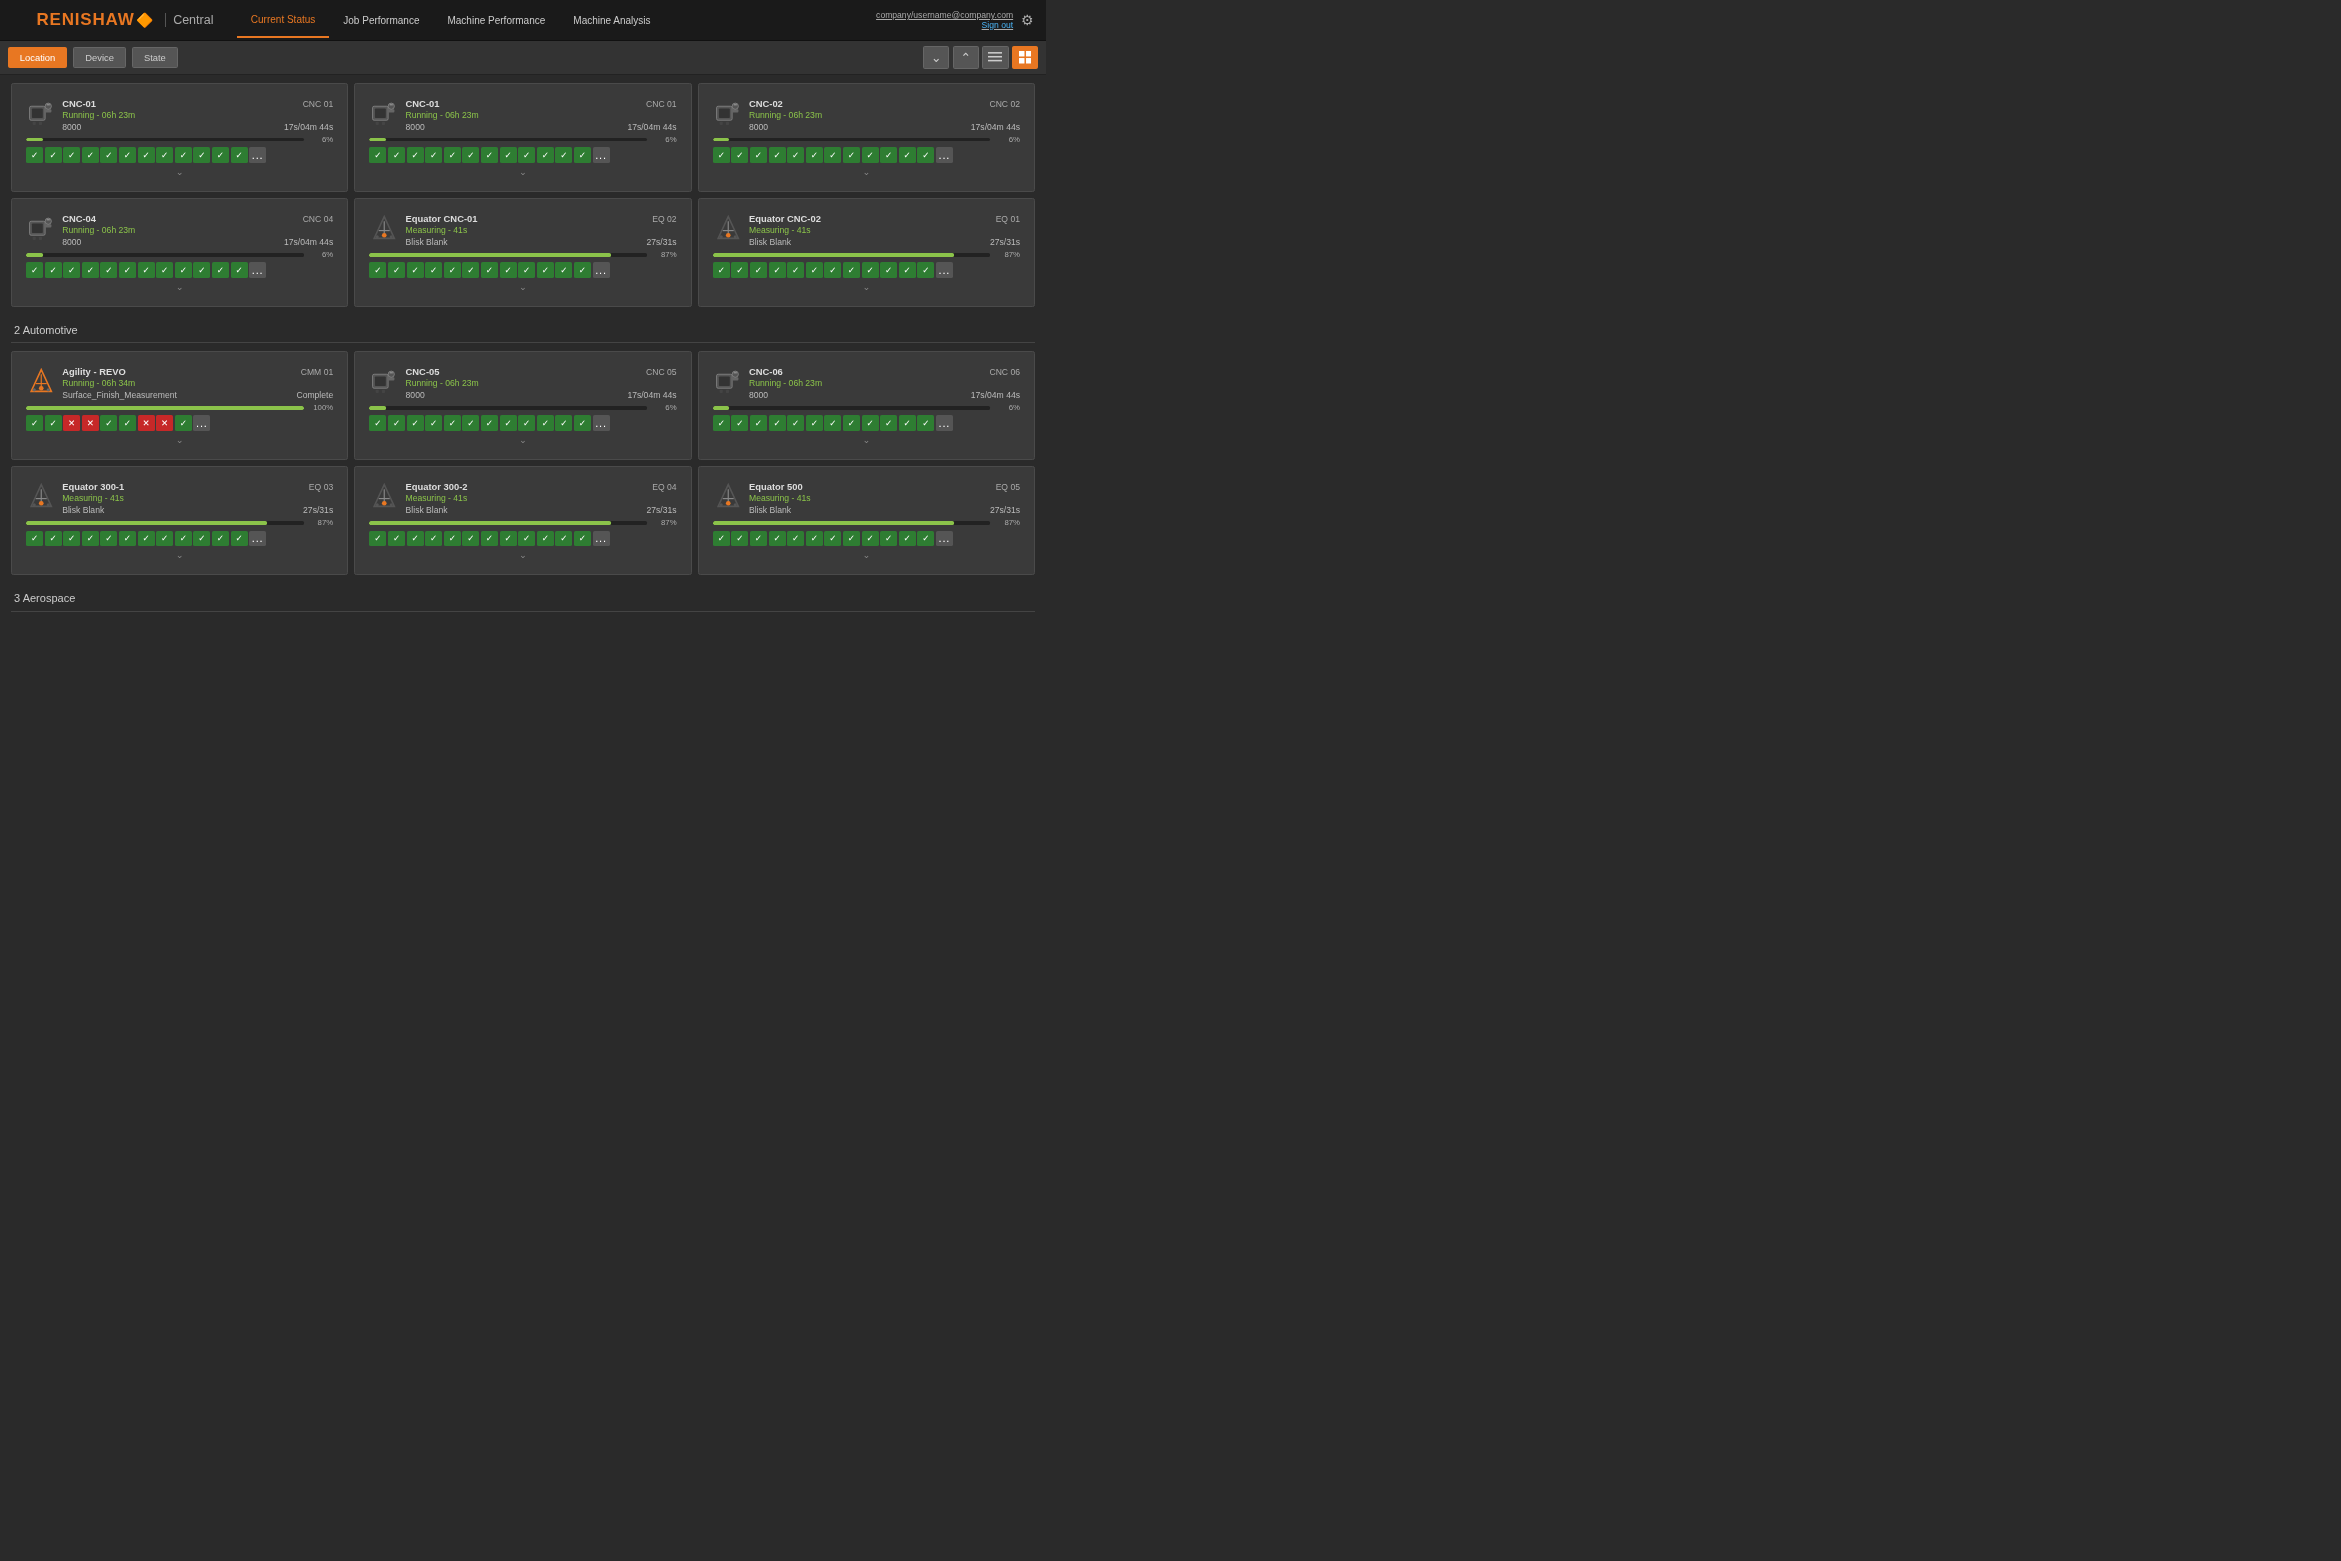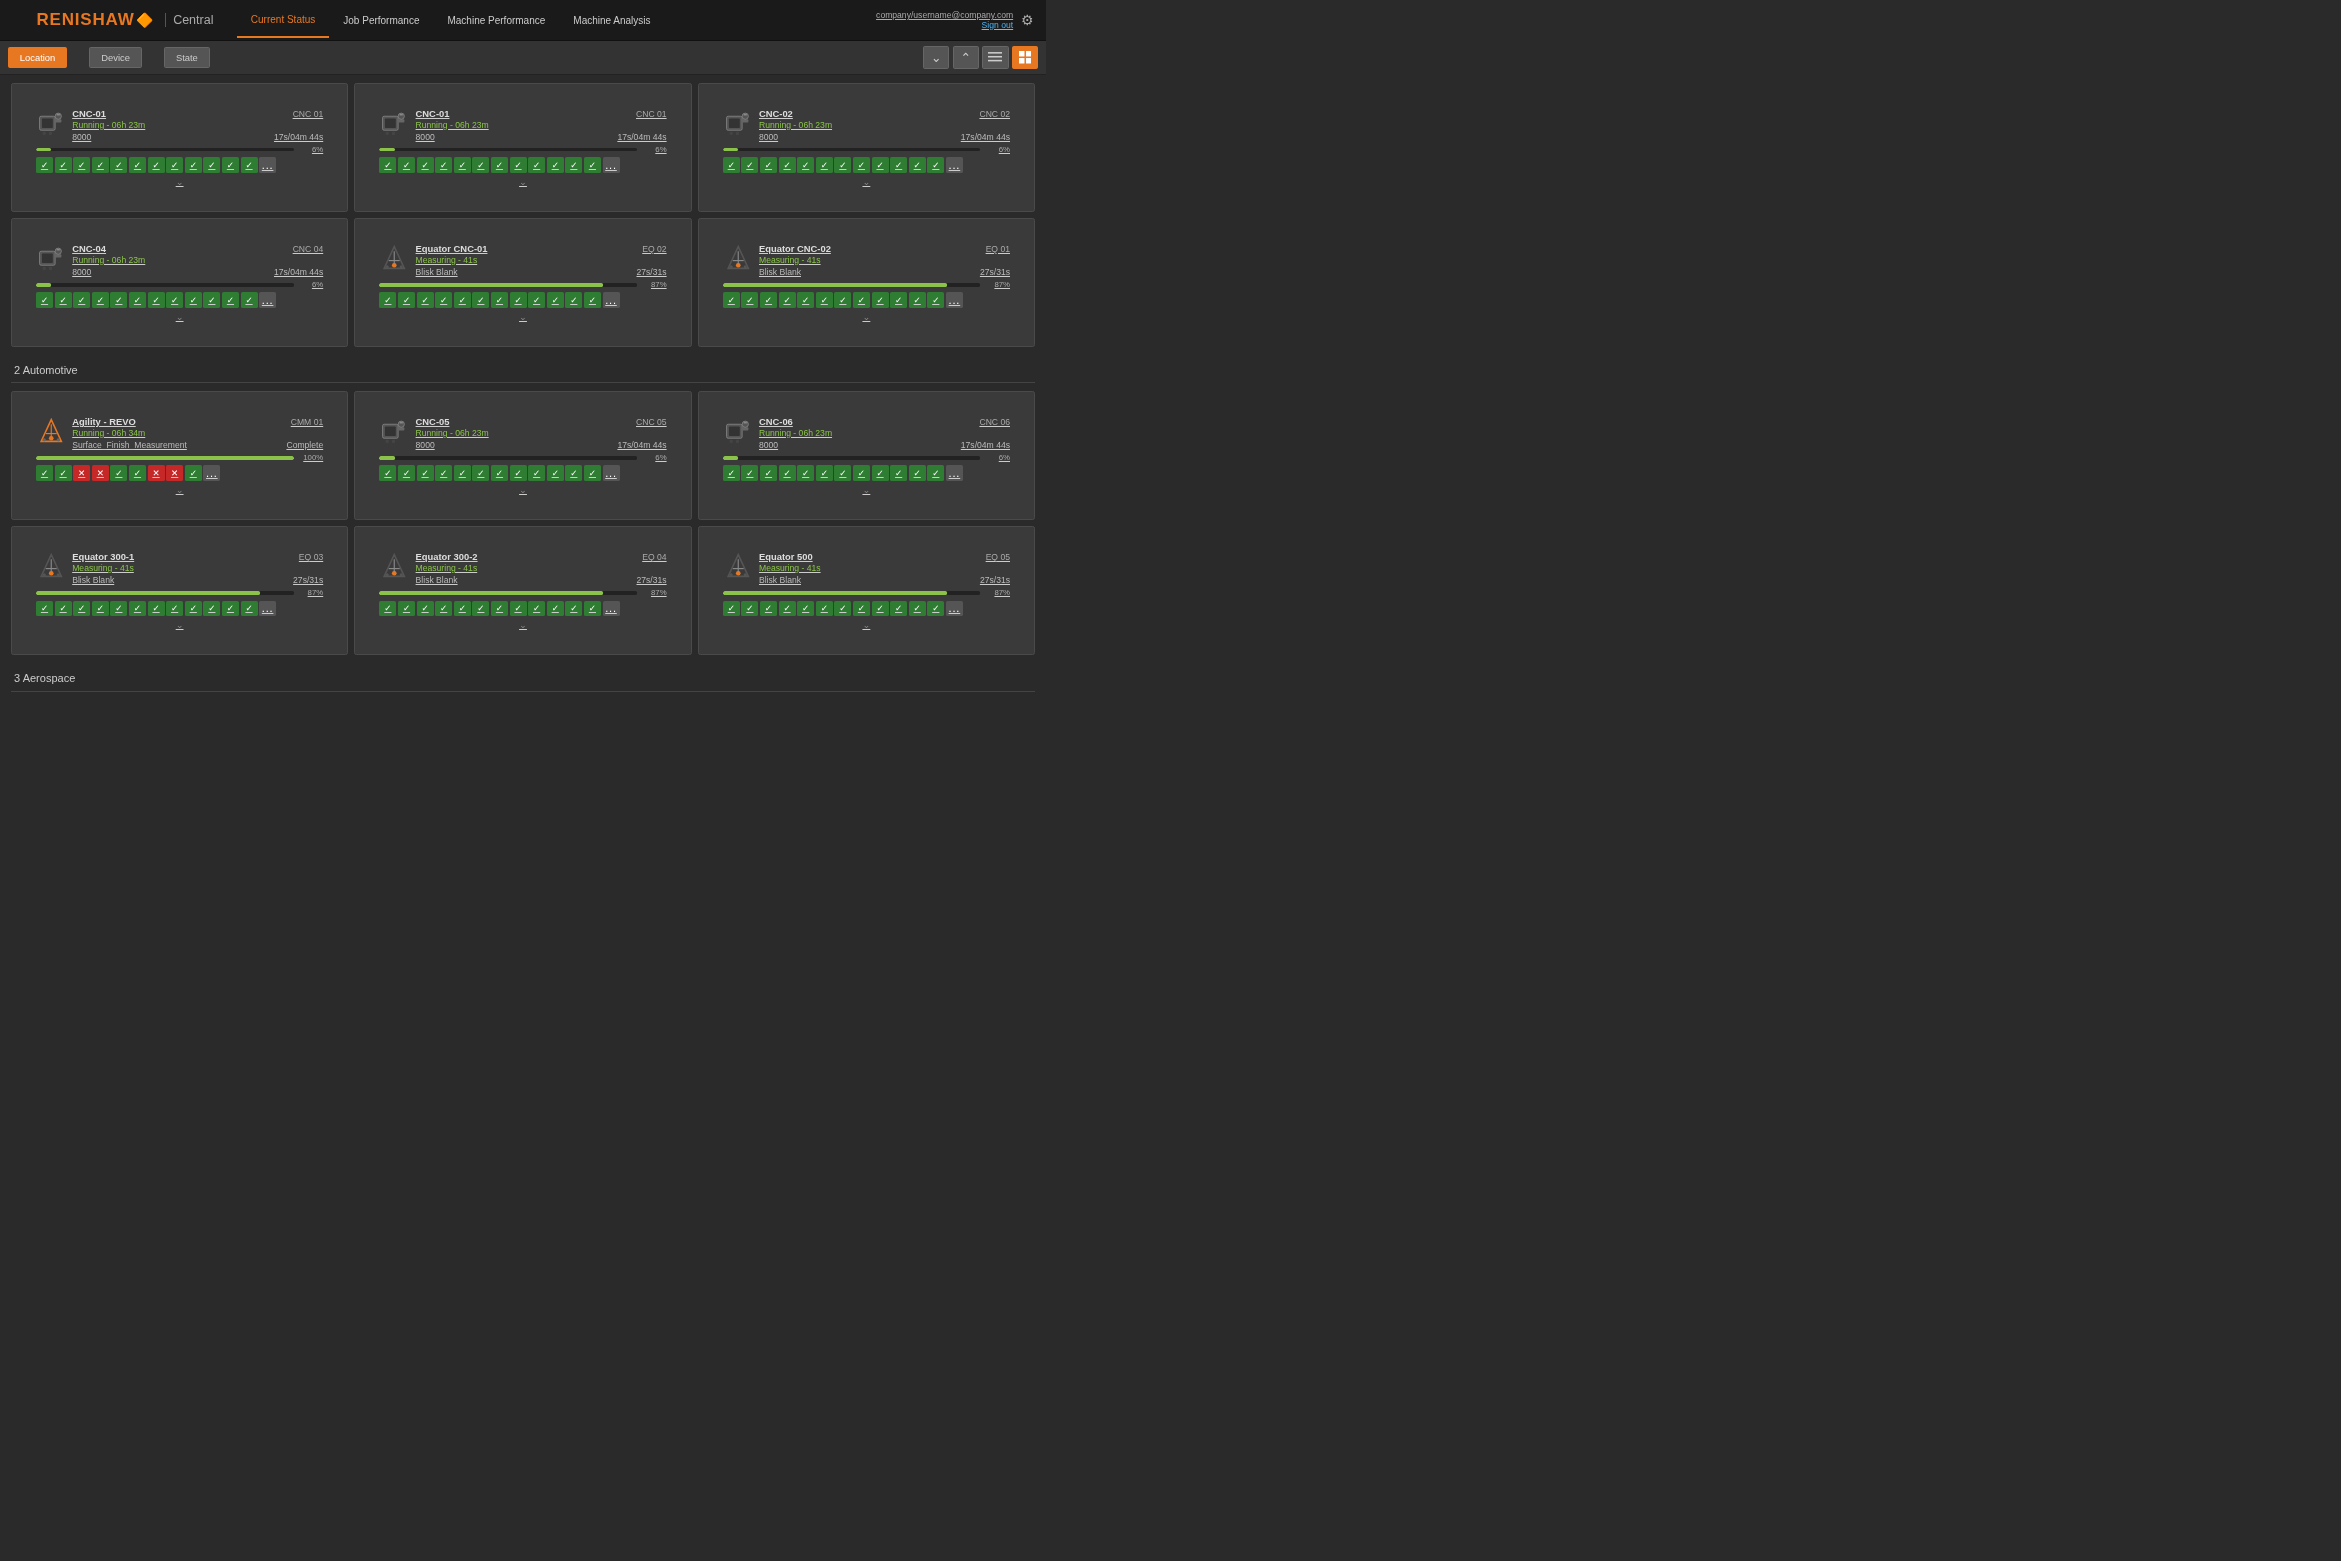--- a/index.html
+++ b/index.html
@@ -82,21 +82,21 @@
       cursor: pointer;
     }
 
     
     .toolbar {
       background: #333;
       height: 34px;
       display: flex;
       align-items: center;
       padding: 0 7.8px;
-      gap: 22px;
+      gap: 6px;
       border-bottom: 0.8px solid #222;
     }
     .toolbar-btn {
       padding: 3.9px 11px;
       background: #555;
       border: 0.8px solid #666;
       color: #ccc;
       font-size: 9.4px;
       cursor: pointer;
       border-radius: 1.6px;
@@ -150,23 +150,22 @@
       grid-template-columns: repeat(3, 1fr);
       gap: 6.2px;
       margin-bottom: 9.4px;
     }
 
     
     .machine-card {
       background: #3a3a3a;
       border: 0.8px solid #4a4a4a;
       border-radius: 2.3px;
-      padding: 24px;
+      padding: 14px;
       min-height: 101px;
-      text-decoration: underline;
     }
     .machine-card-header {
       display: flex;
       align-items: flex-start;
       margin-bottom: 3.1px;
     }
     .machine-icon {
       width: 30px;
       height: 30px;
       margin-right: 6.2px;

